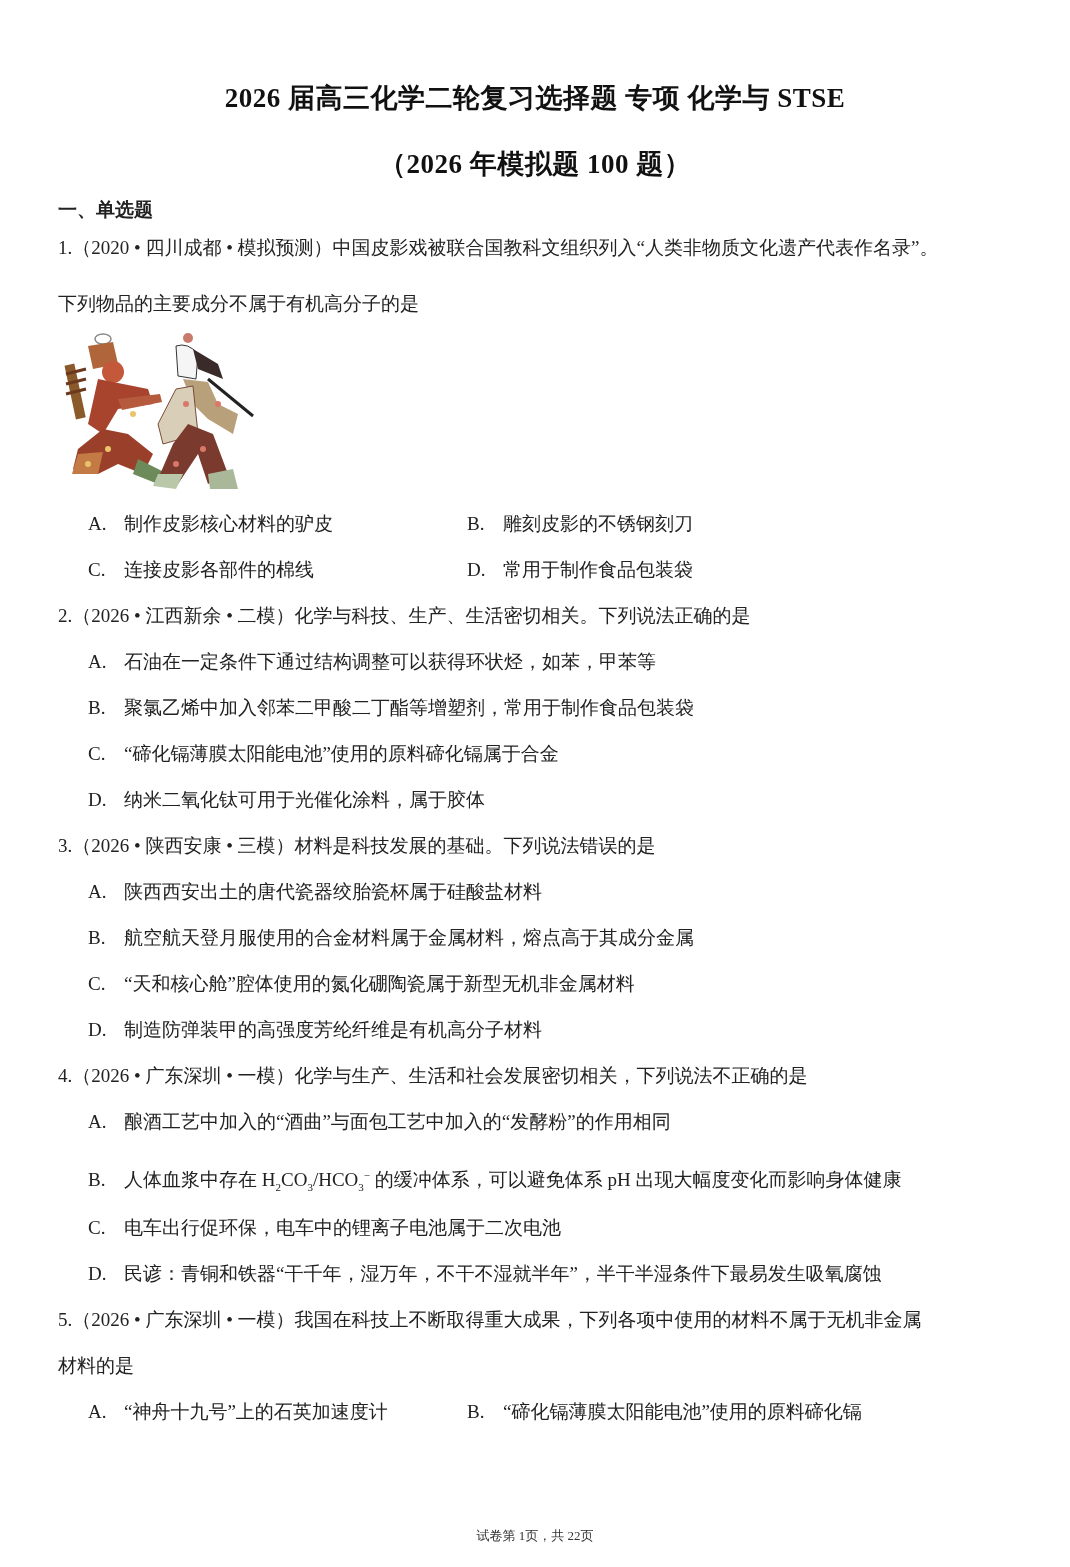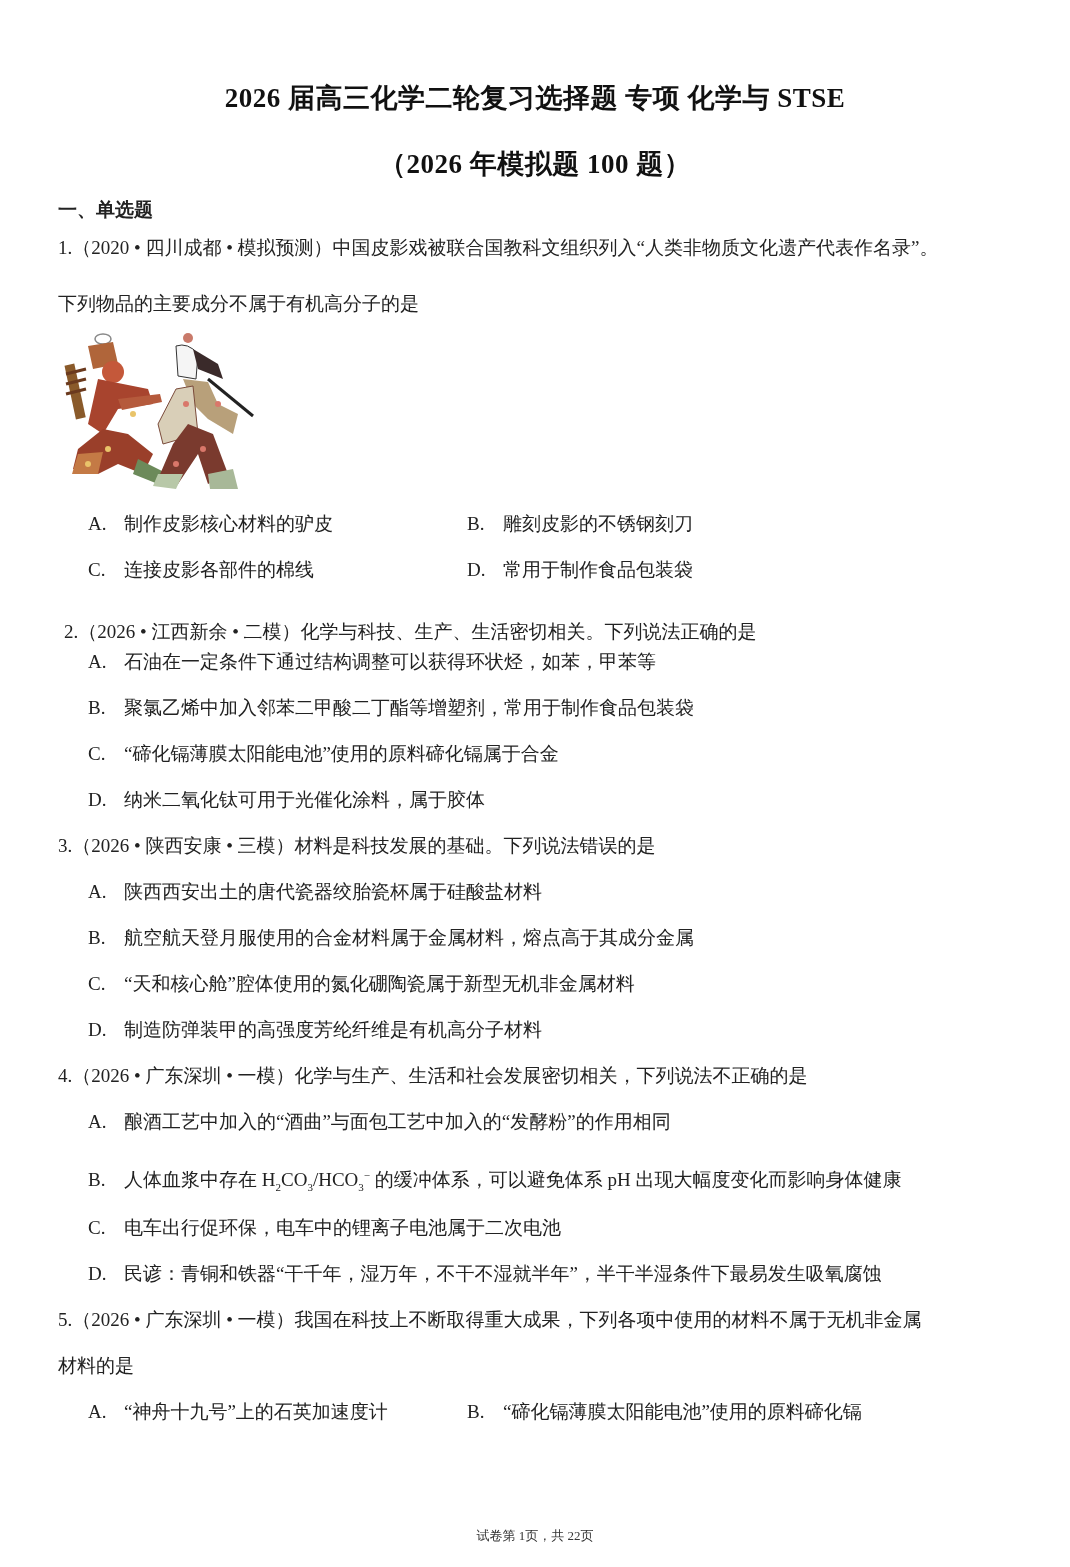--- a/index.html
+++ b/index.html
@@ -86,21 +86,21 @@
         <circle cx="118" cy="140" r="3" fill="#d9776a"></circle>
       </g>
     </svg>
   </div>
 
   <div class="line opt" style="top:512px;"><span class="opt-letter">A.</span><span>制作皮影核心材料的驴皮</span></div>
   <div class="line opt2" style="top:512px;"><span class="opt-letter">B.</span><span>雕刻皮影的不锈钢刻刀</span></div>
   <div class="line opt" style="top:558px;"><span class="opt-letter">C.</span><span>连接皮影各部件的棉线</span></div>
   <div class="line opt2" style="top:558px;"><span class="opt-letter">D.</span><span>常用于制作食品包装袋</span></div>
 
-  <div class="line q" style="top:620px;margin-left:6px;">
+  <div class="line q" style="top:604px;">
     <span>2.</span><span>（2026 • 江西新余 • 二模）</span><span>化学与科技、生产、生活密切相关。下列说法正确的是</span>
   </div>
   <div class="line opt" style="top:650px;"><span class="opt-letter">A.</span><span>石油在一定条件下通过结构调整可以获得环状烃，如苯，甲苯等</span></div>
   <div class="line opt" style="top:696px;"><span class="opt-letter">B.</span><span>聚氯乙烯中加入邻苯二甲酸二丁酯等增塑剂，常用于制作食品包装袋</span></div>
   <div class="line opt" style="top:742px;"><span class="opt-letter">C.</span><span>“碲化镉薄膜太阳能电池”使用的原料碲化镉属于合金</span></div>
   <div class="line opt" style="top:788px;"><span class="opt-letter">D.</span><span>纳米二氧化钛可用于光催化涂料，属于胶体</span></div>
 
   <div class="line q" style="top:834px;">
     <span>3.</span><span>（2026 • 陕西安康 • 三模）</span><span>材料是科技发展的基础。下列说法错误的是</span>
   </div>

